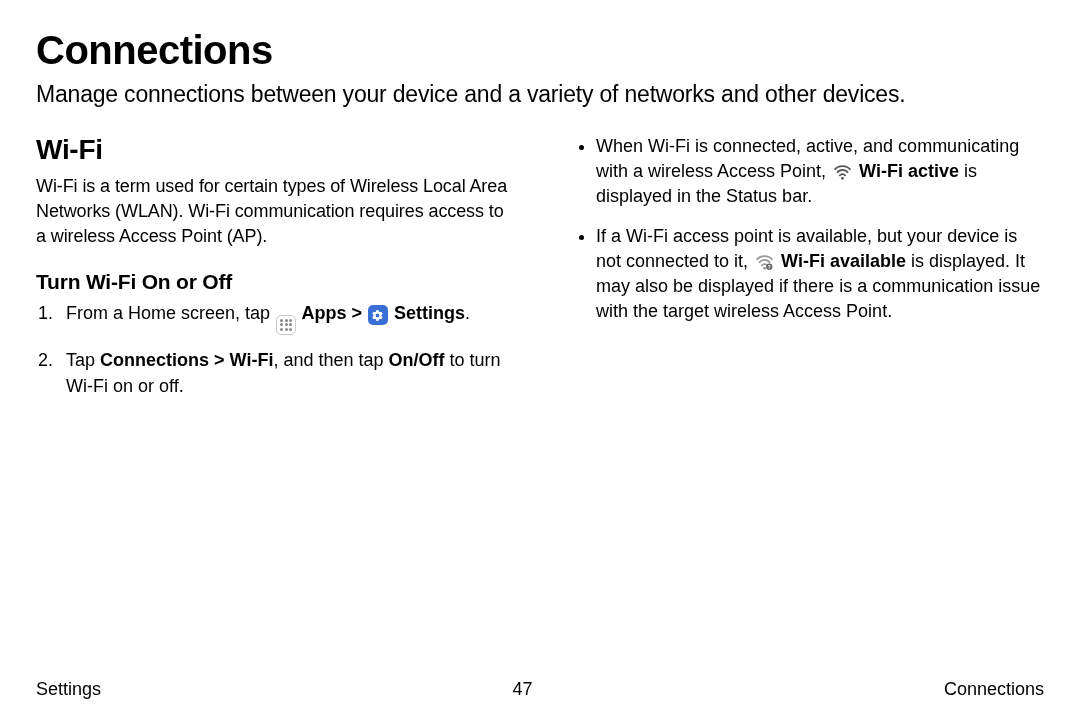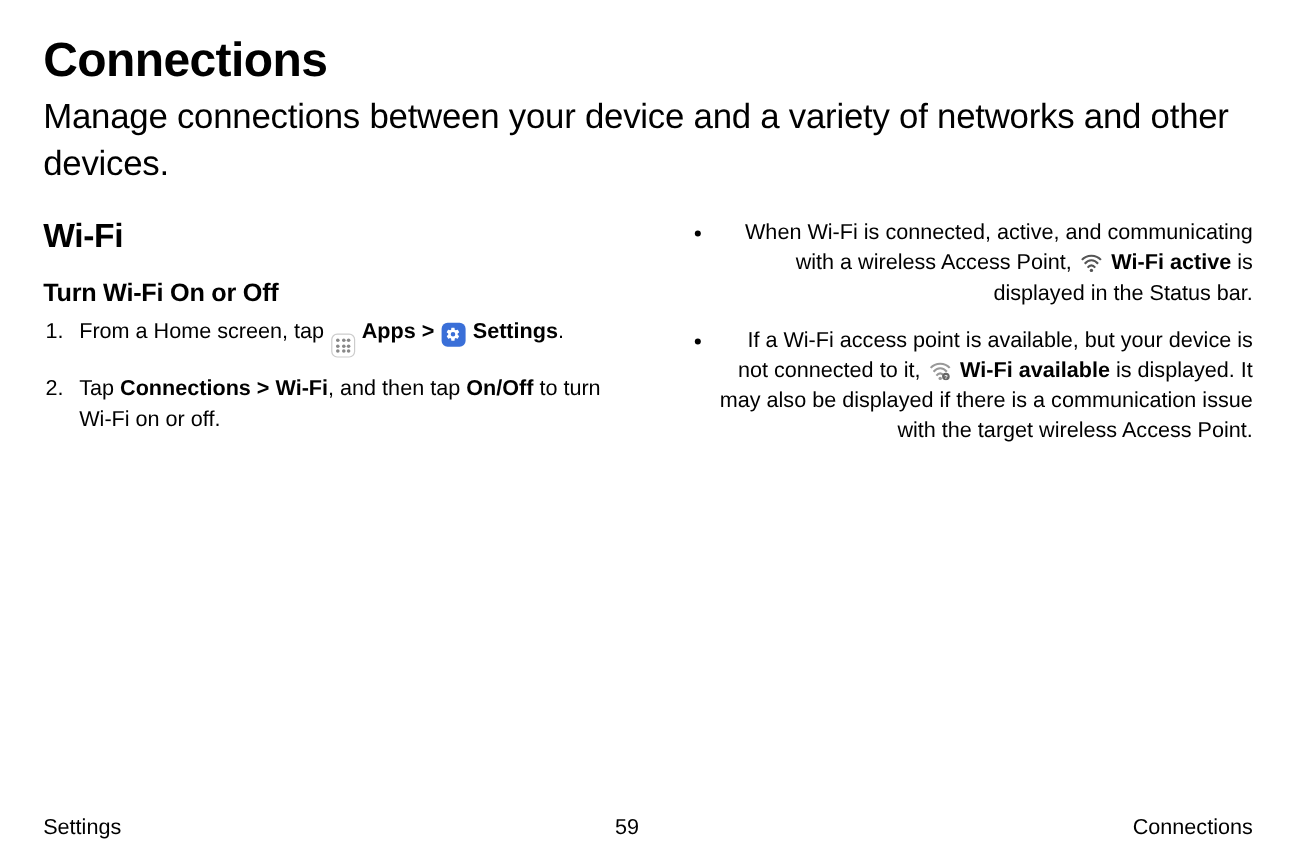--- a/index.html
+++ b/index.html
@@ -12,21 +12,21 @@
     background: #fff;
     position: relative;
   }
   h1 {
     font-size: 40px;
     font-weight: 700;
     letter-spacing: -0.5px;
     margin-bottom: 6px;
   }
   .intro {
-    font-size: 29px;
+    font-size: 23px;
     line-height: 1.35;
     margin-bottom: 24px;
     letter-spacing: -0.2px;
   }
   .columns {
     display: flex;
     gap: 56px;
   }
   .col {
     flex: 1;
@@ -58,21 +58,20 @@
     line-height: 1.45;
   }
   ol li {
     padding-left: 8px;
     margin-bottom: 12px;
   }
   ul {
     padding-left: 28px;
     font-size: 18px;
     line-height: 1.4;
-    text-align: right;
   }
   ul li {
     margin-bottom: 14px;
   }
   .bold { font-weight: 700; }
   .chev { font-weight: 700; }
   .icon-badge {
     display: inline-flex;
     align-items: center;
     justify-content: center;
@@ -119,20 +118,21 @@
 </head>
 <body>
 
 <h1>Connections</h1>
 <p class="intro">Manage connections between your device and a variety of networks and other devices.</p>
 
 <div class="columns">
 
   <div class="col">
     <h2>Wi-Fi</h2>
+    <p>Wi-Fi is a term used for certain types of Wireless Local Area Networks (WLAN). Wi-Fi communication requires access to a wireless Access Point (AP).</p>
 
     <h3>Turn Wi-Fi On or Off</h3>
 
     <ol>
       <li>
         <span>From a Home screen, tap </span><span class="icon-badge apps-icon">
             <span class="apps-grid">
               <span></span>
               <span></span>
               <span></span>
@@ -179,15 +179,15 @@
             </svg>
           </span><span class="bold"> Wi-Fi available</span><span> is displayed. It may also be displayed if there is a communication issue with the target wireless Access Point.</span>
       </li>
     </ul>
   </div>
 
 </div>
 
 <div class="footer">
   <span>Settings</span>
-  <span>59</span>
+  <span>47</span>
   <span>Connections</span>
 </div>
 
 </body></html>

